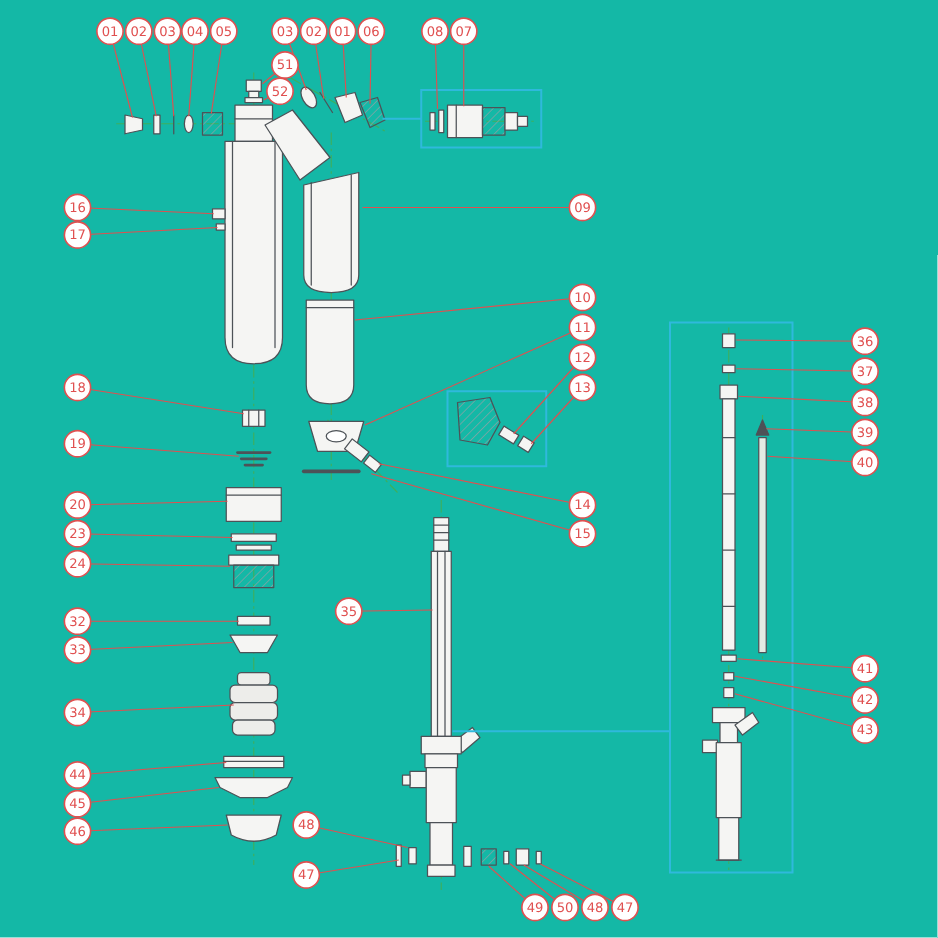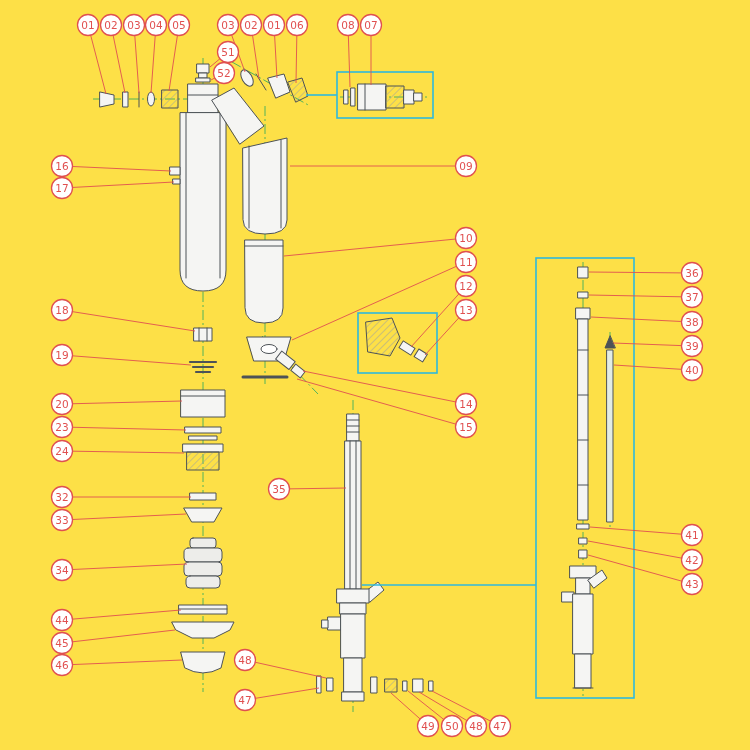--- a/index.html
+++ b/index.html
@@ -5,21 +5,21 @@
   html, body {
     margin: 0;
     padding: 0;
     background: #ffffff;
     font-family: "DejaVu Sans", "Liberation Sans", sans-serif;
   }
   .stage {
     position: relative;
     width: 750px;
     height: 750px;
-    background: #fde047;
+    background: #14b8a6;
     overflow: hidden;
   }
   svg { display: block; }
   .part-group {
     stroke: #4d5257;
     stroke-width: 1;
     fill: #f5f5f3;
     stroke-linejoin: round;
     stroke-linecap: round;
   }

